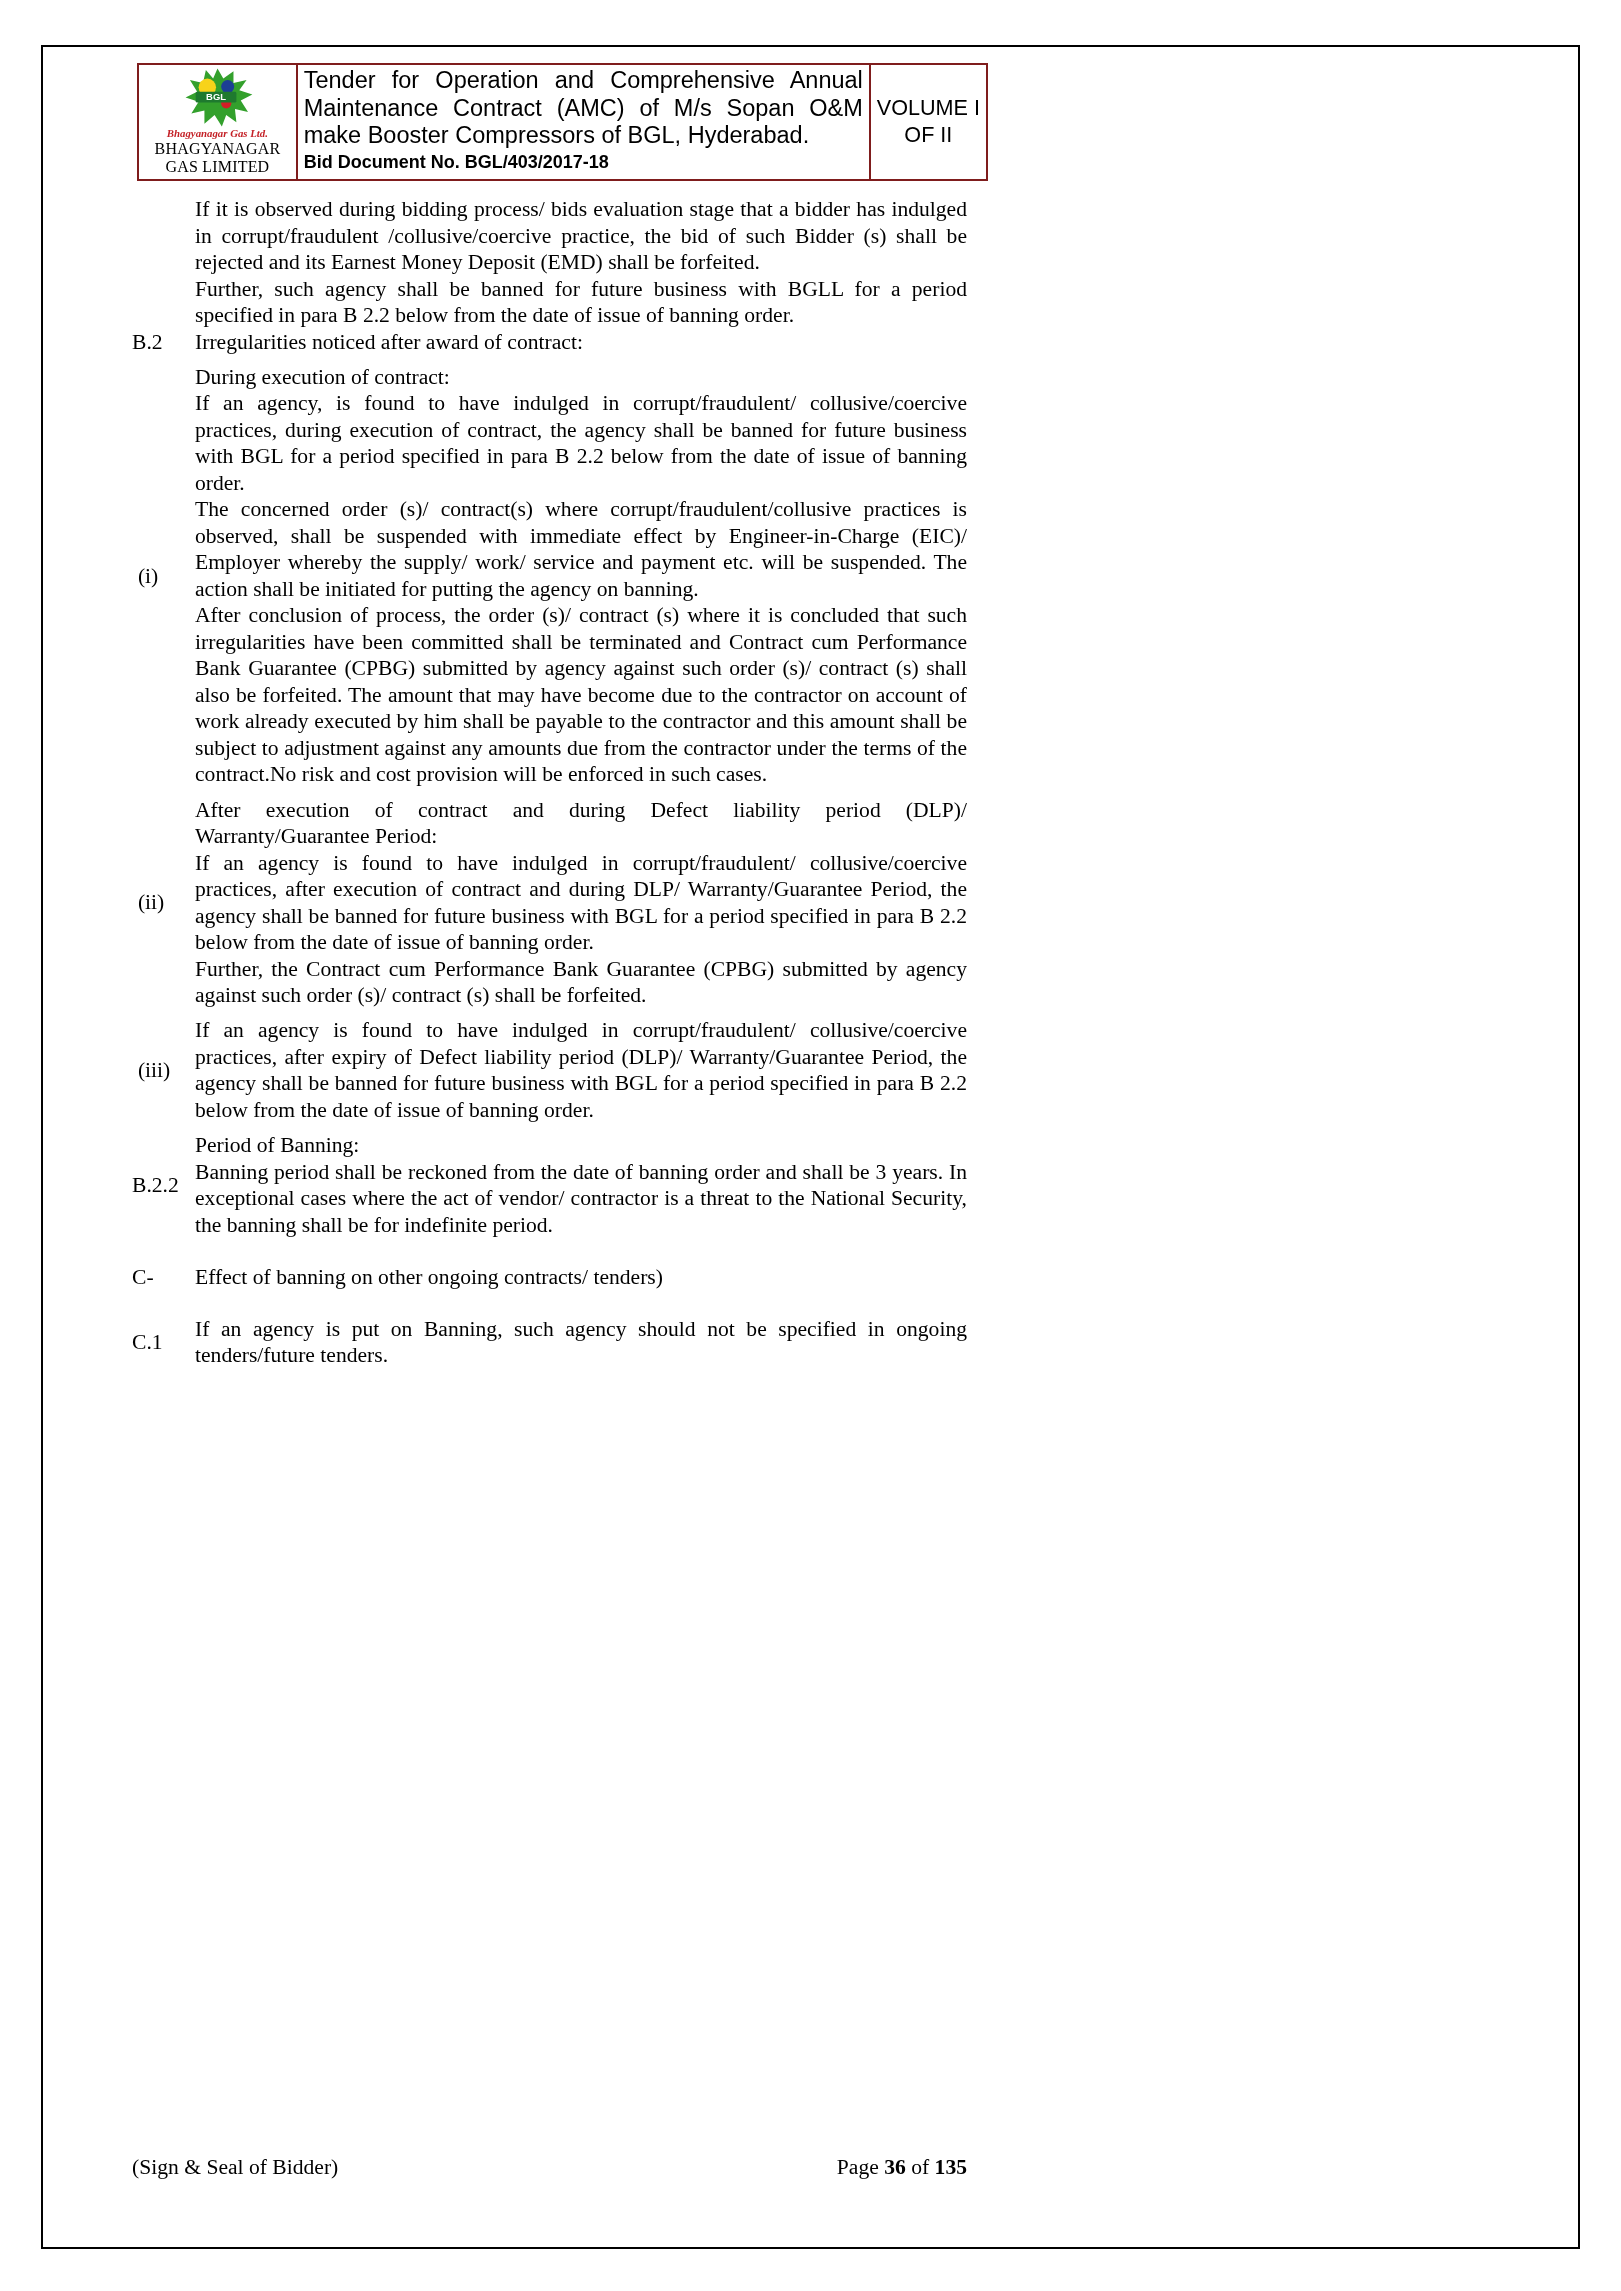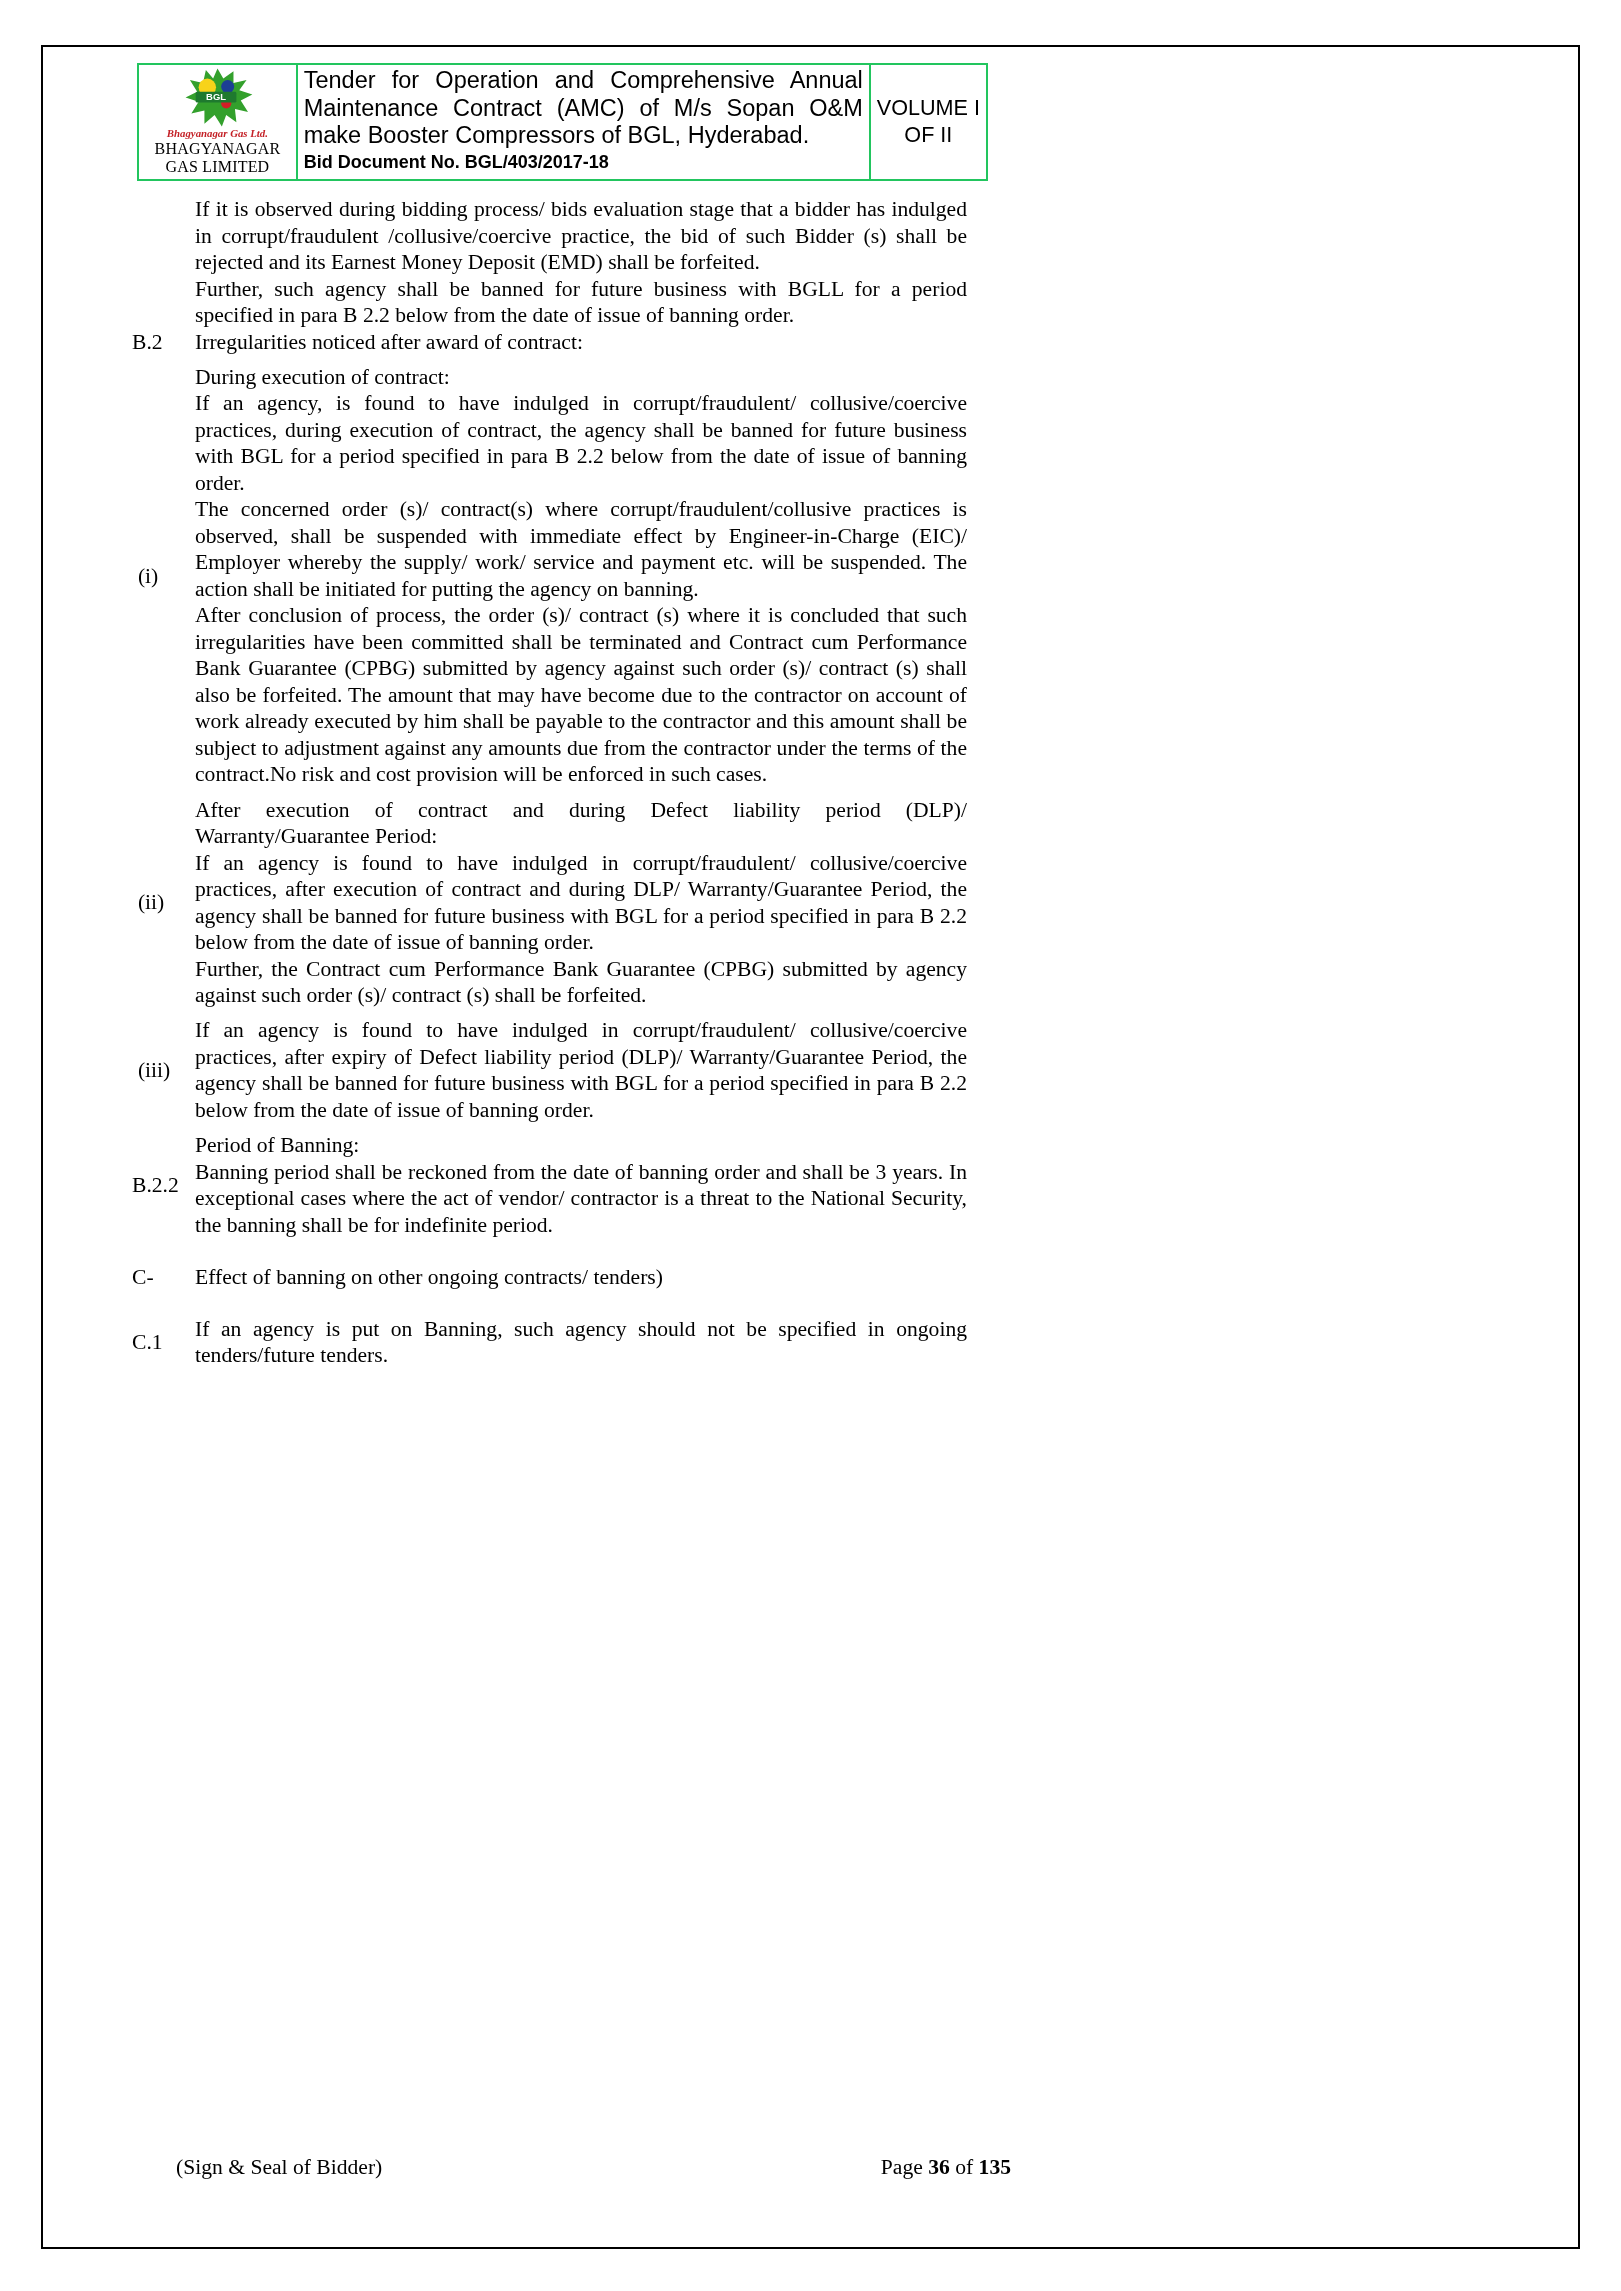--- a/index.html
+++ b/index.html
@@ -21,21 +21,21 @@
   }
   
   .header-table {
     position: absolute;
     left: 137px; top: 63px;
     width: 851px;
     border-collapse: collapse;
     table-layout: fixed;
   }
   .header-table td {
-    border: 2px solid #22c55e;
+    border: 2px solid #7f1d1d;
     vertical-align: middle;
     padding: 2px 5.9px;
   }
   .cell-logo { width: 153px; text-align: center; padding: 2.9px 2px 2px 2px; }
   .cell-title { width: 552px; }
   .cell-volume {
     width: 113px;
     text-align: center;
     font-family: "Liberation Sans", sans-serif;
     font-size: 21.6px;
@@ -86,21 +86,20 @@
   .mt-lg { margin-top: 25.5px; }
   
   .footer {
     position: absolute;
     left: 132px; top: 2154px;
     width: 835px;
     display: flex;
     justify-content: space-between;
     font-size: 21.6px;
     line-height: 26.5px;
-    margin-left: 44px;
   }
 </style>
 </head>
 <body>
 
 <div class="page">
 
   <div class="page-border"></div>
 
   <table class="header-table">

